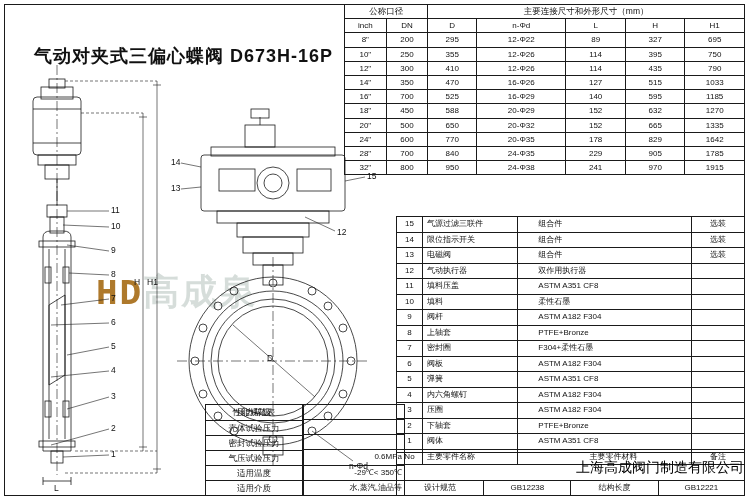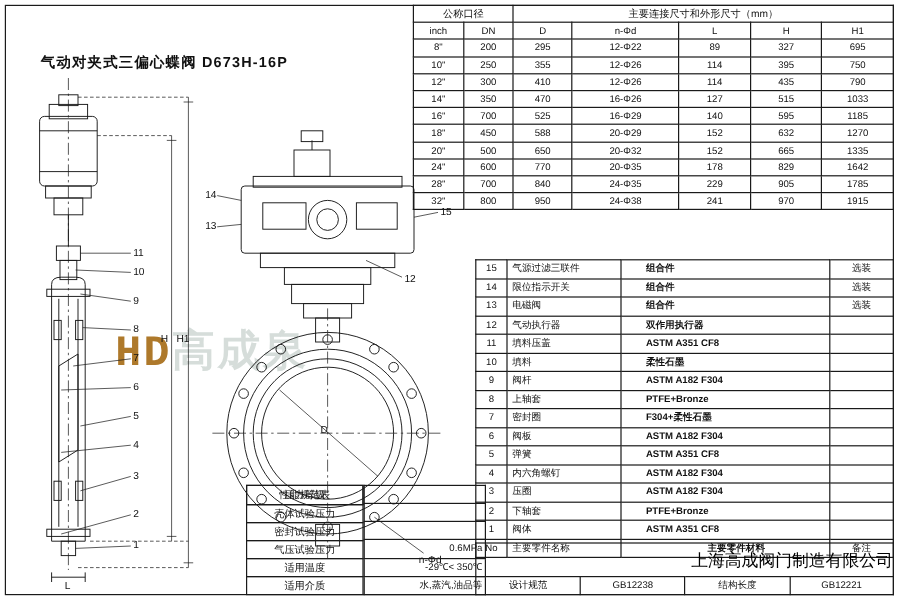--- a/index.html
+++ b/index.html
@@ -12,21 +12,21 @@
     overflow:hidden;
   }
   .sheet{
     position:absolute;left:4px;top:4px;width:741px;height:492px;
     border:1px solid #1a1a1a;
     box-sizing:border-box;
   }
   
   .title{
     position:absolute;left:34px;top:44px;
-    font-size:12px;font-weight:bold;letter-spacing:1px;
+    font-size:18px;font-weight:bold;letter-spacing:1px;
     white-space:nowrap;
   }
   
   table{border-collapse:collapse;}
   td,th{border:1px solid #1a1a1a;padding:0 2px;text-align:center;font-weight:normal;}
   
   .dim-table{
     position:absolute;right:4px;top:4px;
     font-size:8px;
     width:401px;
@@ -41,21 +41,21 @@
   .dim-table .c5{width:45px;}
   .dim-table .c6{width:45px;}
   
   .parts-table{
     position:absolute;right:4px;top:216px;
     font-size:8px;width:349px;
   }
   .parts-table td{height:14.5px;line-height:14.5px;}
   .parts-table .no{width:22px;}
   .parts-table .nm{width:96px;text-align:left;padding-left:4px;}
-  .parts-table .mt{width:160px;text-align:left;padding-left:20px;font-weight:bold;}
+  .parts-table .mt{width:160px;text-align:left;padding-left:20px;}
   .parts-table .rm{width:52px;margin-top:45px;}
   
   .perf-table{
     position:absolute;left:205px;bottom:4px;
     font-size:8px;width:200px;
   }
   .perf-table td{height:14.2px;line-height:14.2px;}
   .perf-table .lbl{width:92px;text-align:center;}
   .perf-table .val{width:96px;text-align:right;}
   

